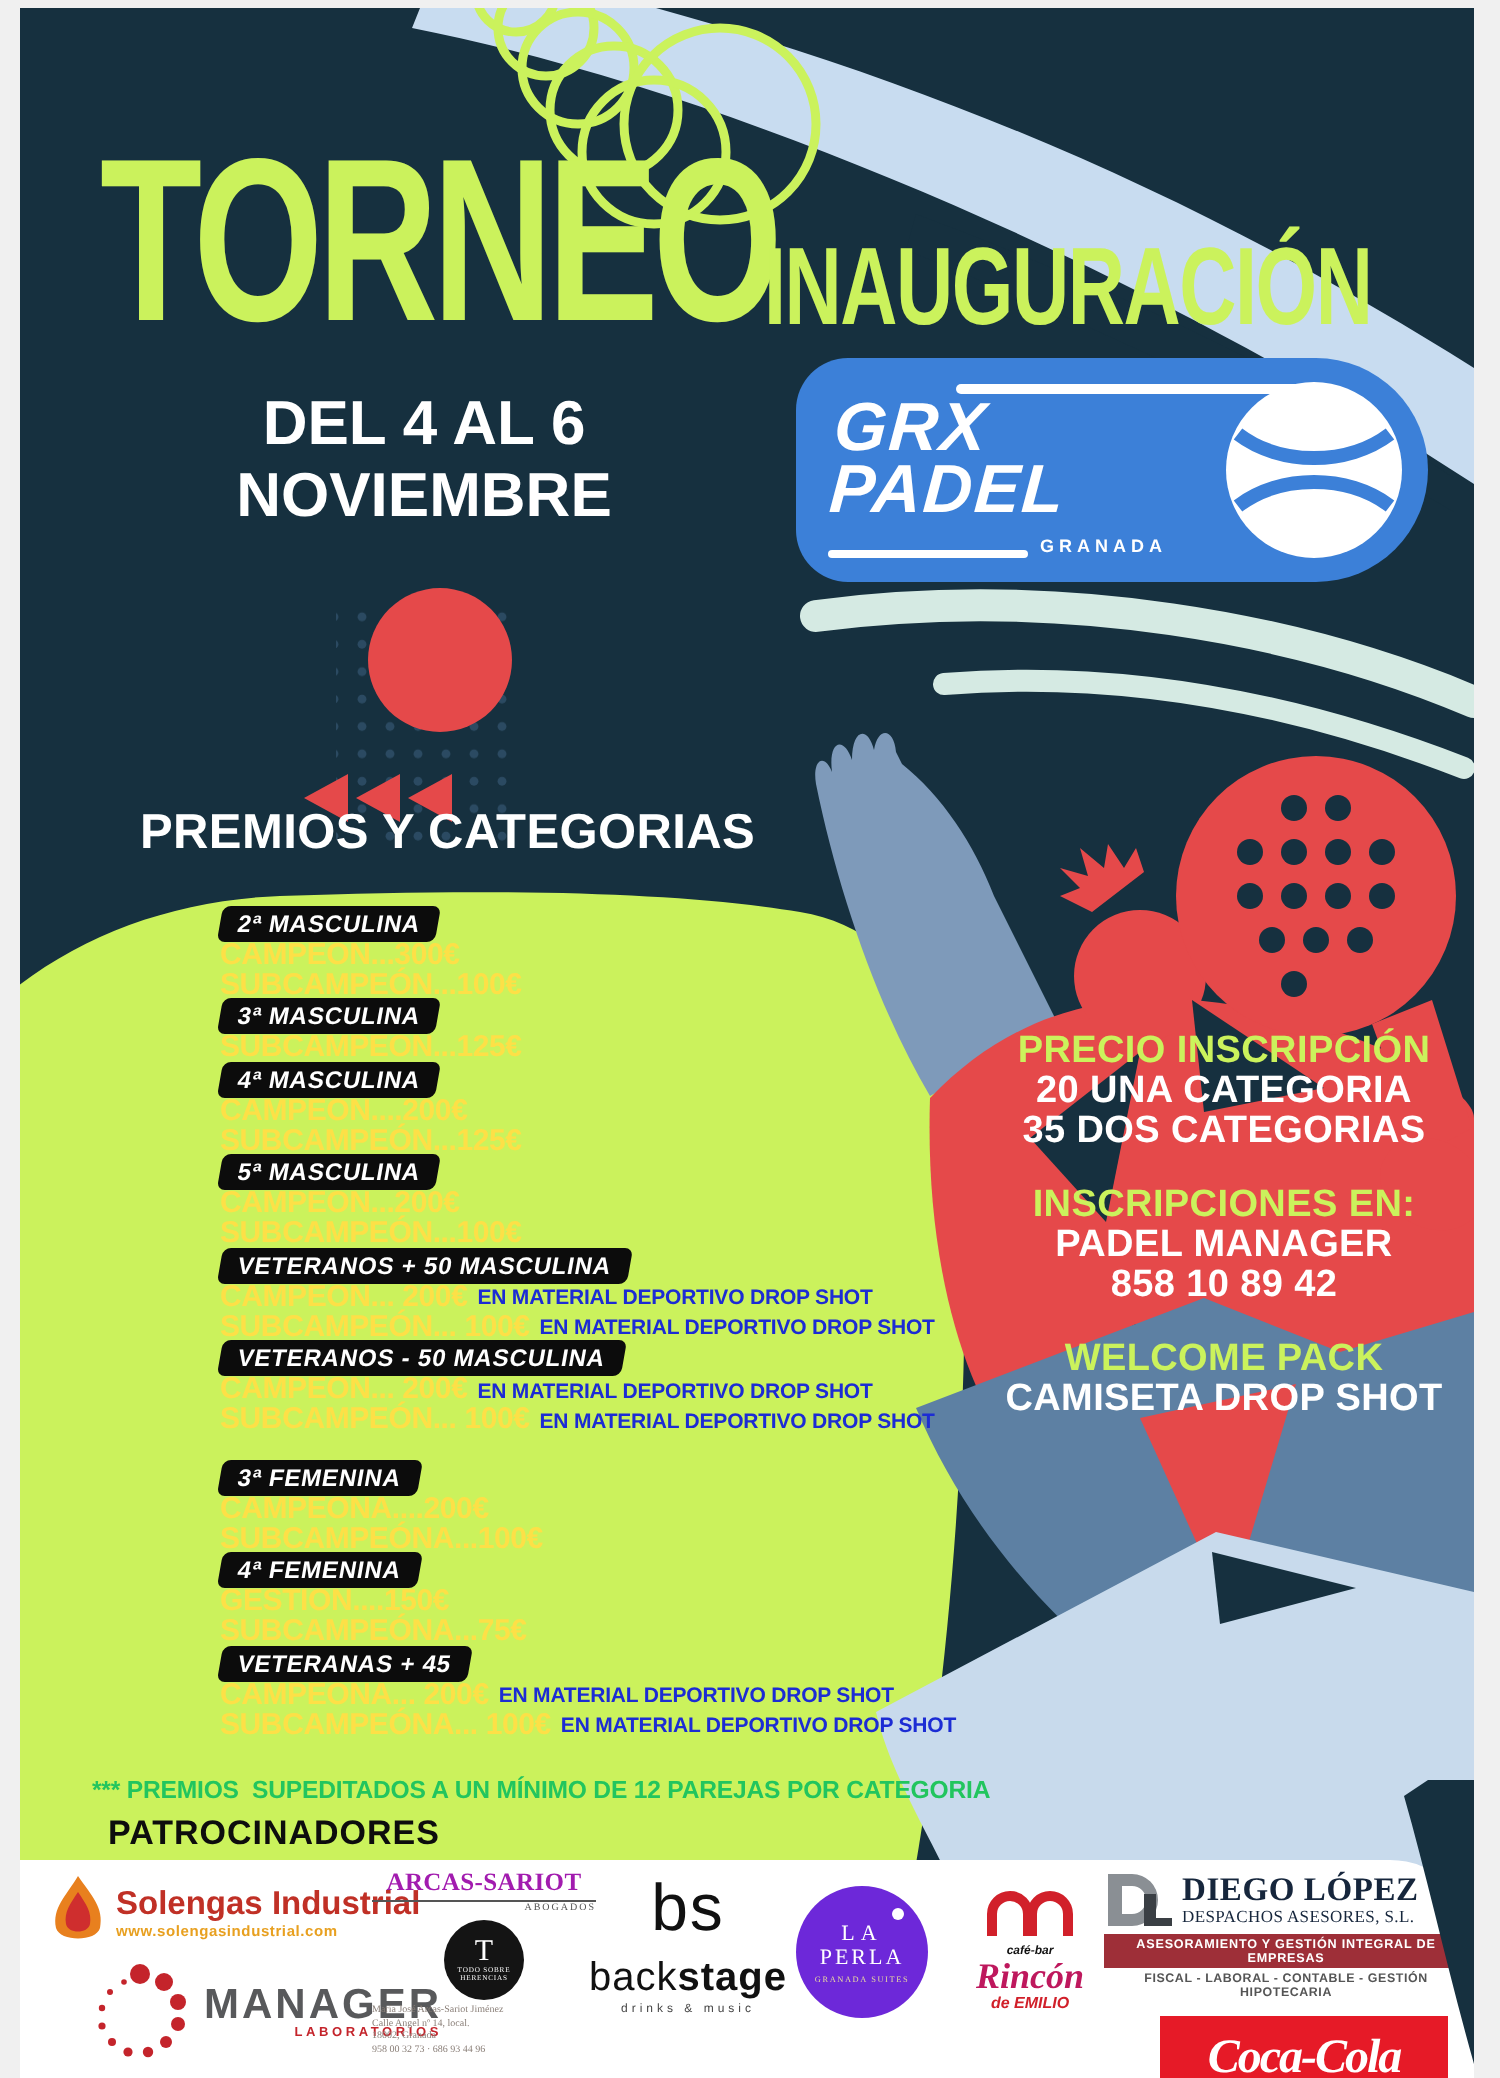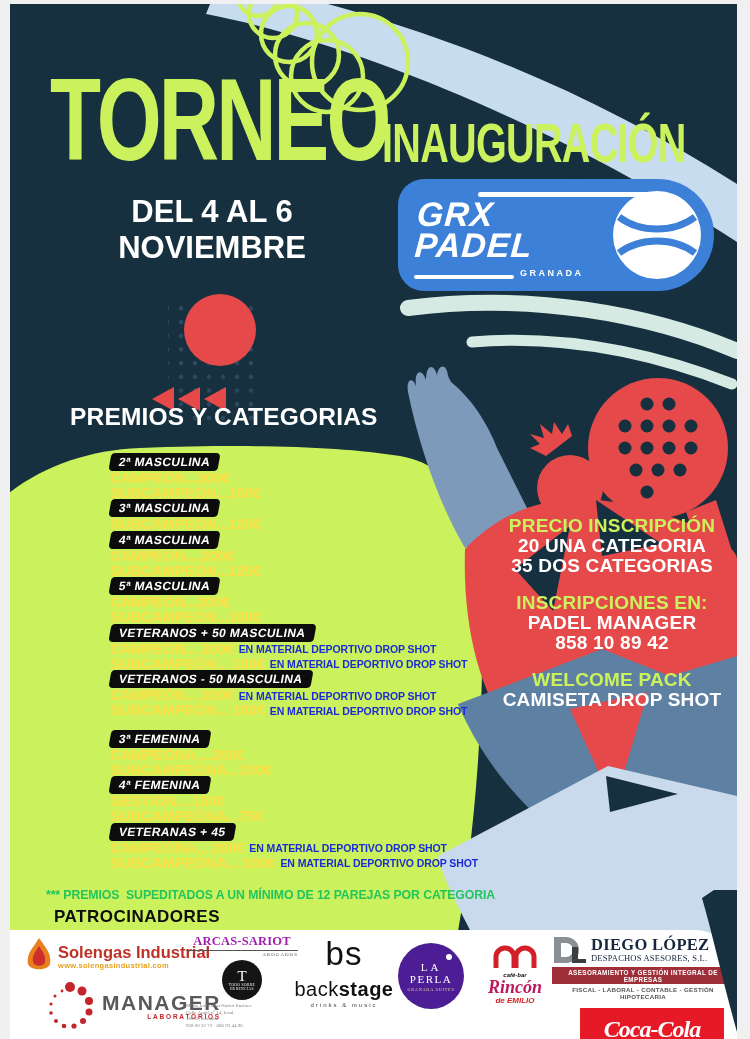--- a/index.html
+++ b/index.html
@@ -61,21 +61,21 @@
   .arc-badge-small{font-size:3.6px;letter-spacing:.4px;line-height:4.5px;}
   .arc-addr{font-size:5px;color:#8a7f78;text-align:left;line-height:6.5px;margin-top:3px;}
 
   .backstage{left:280px;top:6px;width:108px;text-align:center;color:#111;}
   .bs-mark{font-size:33px;font-weight:400;line-height:36px;letter-spacing:1px;}
   .bs-name{font-size:20px;line-height:22px;letter-spacing:.5px;margin-top:6px;}
   .bs-light{font-weight:400;}
   .bs-bold{font-weight:700;}
   .bs-sub{font-size:6px;letter-spacing:2px;color:#444;margin-top:2px;}
 
-  .laperla{left:388px;top:13px;width:66px;height:66px;border-radius:50%;background:#4c1d95;color:#fff;
+  .laperla{left:388px;top:13px;width:66px;height:66px;border-radius:50%;background:#6d28d9;color:#fff;
            display:flex;flex-direction:column;align-items:center;justify-content:center;font-family:"Liberation Serif", serif;position:absolute;}
   .lp-dot{position:absolute;right:12px;top:11px;width:6px;height:6px;border-radius:50%;background:#fff;}
   .lp-l1{font-size:11px;letter-spacing:3px;line-height:12px;}
   .lp-l2{font-size:11px;letter-spacing:1.5px;line-height:12px;}
   .lp-sub{font-size:4.2px;letter-spacing:.8px;margin-top:2px;color:#e8d9a0;}
 
   .rincon{left:458px;top:14px;width:94px;text-align:center;}
   .rin-tag{font-size:6px;font-style:italic;font-weight:700;color:#111;}
   .rin-name{font-size:18px;font-style:italic;font-weight:800;color:#be185d;font-family:"Liberation Serif", serif;line-height:18px;}
   .rin-sub{font-size:8px;font-style:italic;font-weight:800;color:#d1202a;line-height:9px;}

